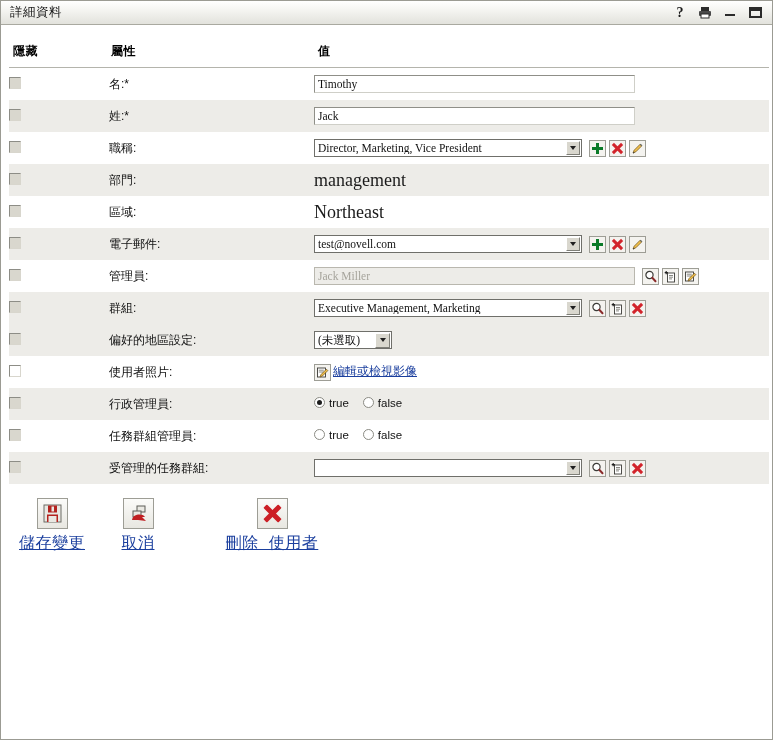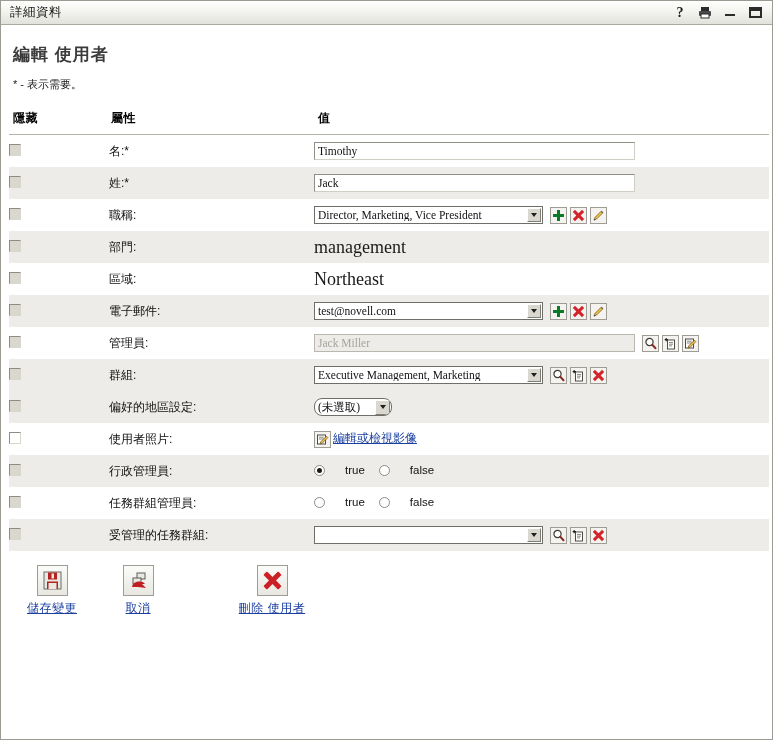--- a/index.html
+++ b/index.html
@@ -148,21 +148,21 @@
   .tfield.w-wide   { width: 321px; }
   .tfield.disabled {
     background: #edece8;
     color: #a6a49c;
     border-color: #b9b7ae;
   }
   
   .combo {
     box-sizing: border-box;
     height: 18px;
-    width: 229px;
+    width: 268px;
     border: 1px solid #6f6f6a;
     background: #ffffff;
     display: inline-flex;
     align-items: center;
     vertical-align: middle;
     overflow: hidden;
   }
   .combo .cval {
     flex: 1;
     font-family: "Liberation Serif", "DejaVu Serif", serif;
@@ -182,21 +182,21 @@
     box-sizing: border-box;
     display: flex; align-items: center; justify-content: center;
   }
   .carrow i {
     display: block;
     width: 0; height: 0;
     border-left: 3.5px solid transparent;
     border-right: 3.5px solid transparent;
     border-top: 4px solid #1f1f1f;
   }
-  .sel-small { width: 78px; border-radius: 8px; }
+  .sel-small { width: 78px; }
   .sel-small .carrow { width: 15px; height: 15px; }
   
   .ibtn {
     width: 17px; height: 17px;
     box-sizing: border-box;
     border: 1px solid #9d9d95;
     background: #f4f3ef;
     display: inline-flex;
     align-items: center;
     justify-content: center;
@@ -219,21 +219,21 @@
   }
   .xmark::before { transform: rotate(45deg); }
   .xmark::after  { transform: rotate(-45deg); }
   
   .static-val {
     font-family: "Liberation Serif", "DejaVu Serif", serif;
     font-size: 18px;
     color: #1a1a1a;
   }
   
-  .radio-wrap { display: inline-flex; align-items: flex-end; gap: 20px; margin-right: 14px; }
+  .radio-wrap { display: inline-flex; align-items: flex-start; gap: 4px; margin-right: 14px; }
   .radio {
     width: 11px; height: 11px;
     border-radius: 50%;
     border: 1px solid #8b8b84;
     background: #ffffff;
     box-sizing: border-box;
     display: inline-block;
     position: relative;
   }
   .radio.on::after {
@@ -266,23 +266,24 @@
     width: 31px; height: 31px;
     margin: 0 auto;
     box-sizing: border-box;
     border: 1px solid #9d9d95;
     background: linear-gradient(to bottom, #fbfbf9, #e8e7e1);
     display: flex; align-items: center; justify-content: center;
   }
   .fbtn .lbl {
     margin-top: 4px;
     color: #1b3f9e;
-    font-size: 12px;
+    font-size: 16px;
     text-decoration: underline;
     letter-spacing: .5px;
+    font-family: Liberation Mono, monospace;
   }
   .fbtn.del { width: 110px; }
   .bigx { position: relative; width: 19px; height: 19px; }
   .bigx::before, .bigx::after {
     content:""; position:absolute; left:7px; top:-1px; width:5px; height:21px; background:#cc1f26;
     border-radius:1px;
   }
   .bigx::before { transform: rotate(45deg); }
   .bigx::after  { transform: rotate(-45deg); }
 </style>
@@ -306,24 +307,20 @@
           <span class="tb-min"></span>
         </div>
       <div class="tb-icon">
           <span class="tb-max"></span>
         </div>
     </div>
   </div>
 
   <div class="content">
 
-    <div class="page-head">
-      <div class="page-title">編輯 使用者</div>
-      <div class="req-note">* - 表示需要。</div>
-    </div>
 
     <table class="attrs">
       <colgroup>
         <col class="c-hide">
           <col class="c-attr">
           <col class="c-val">
       </colgroup>
       <thead>
         <tr>
           <th class="h-hide">隱藏</th>

